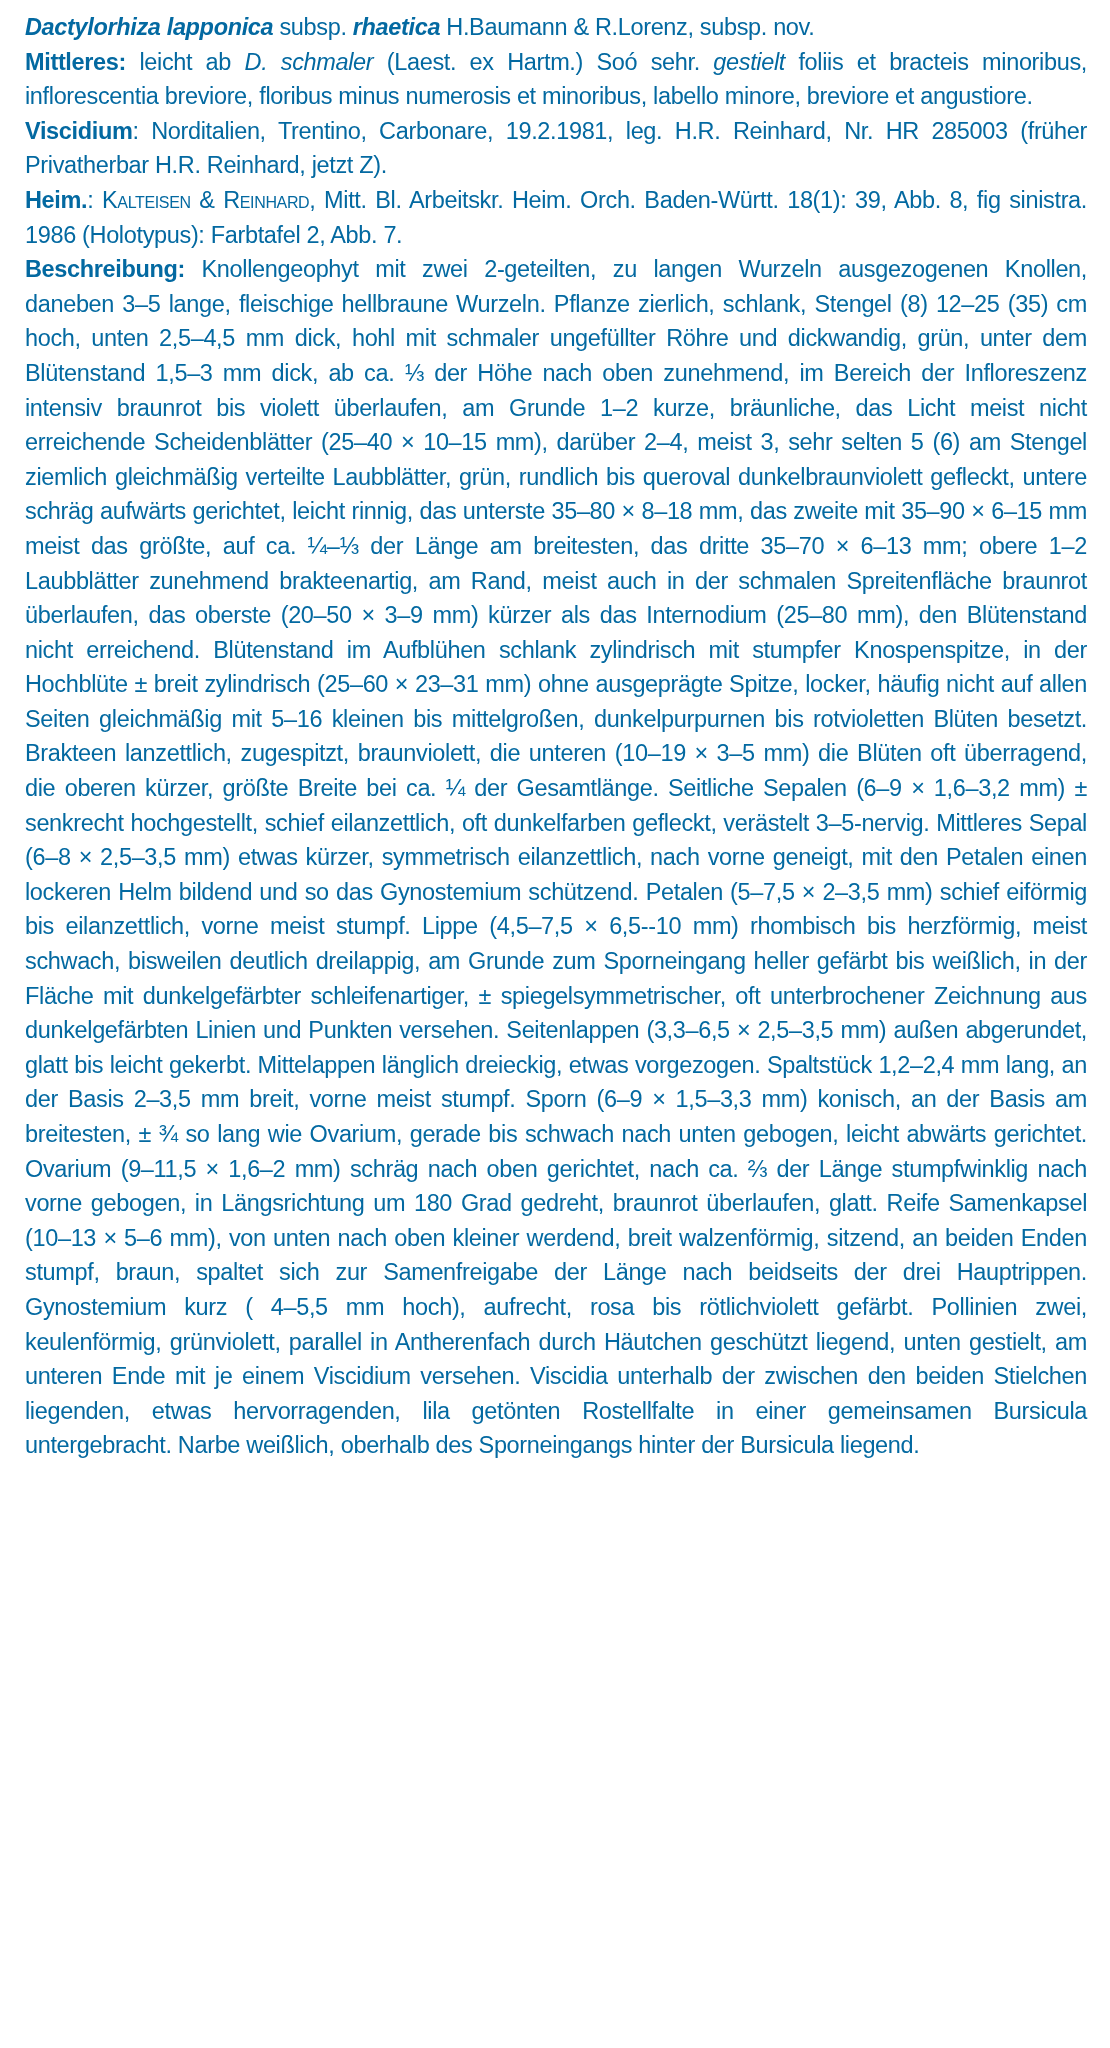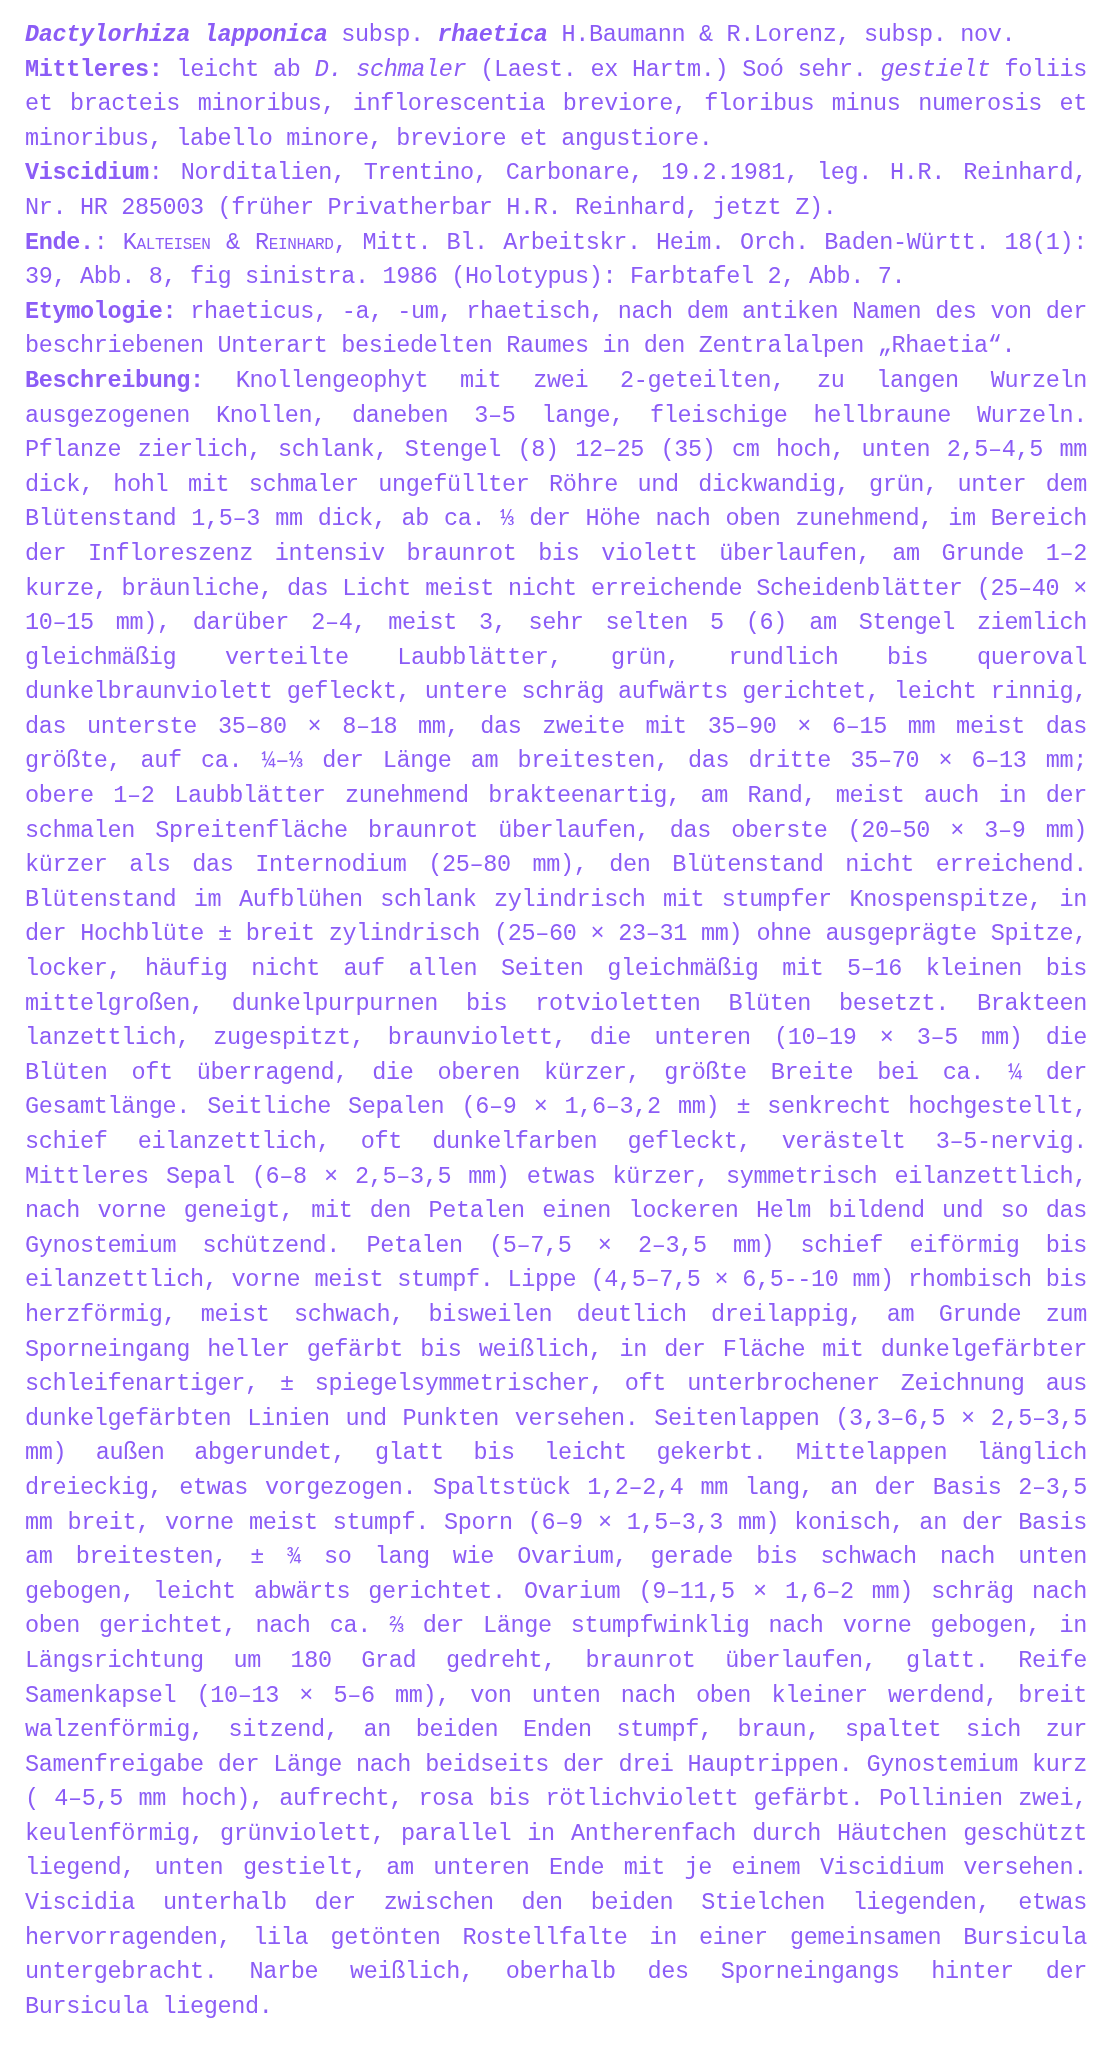--- a/index.html
+++ b/index.html
@@ -1,39 +1,37 @@
 <!DOCTYPE html>
 <html><head>
 <meta charset="utf-8">
 <style>
   html, body { margin: 0; padding: 0; background: #ffffff; }
   body { width: 1110px; height: 2048px; overflow: hidden; position: relative; }
   .page {
     position: absolute; left: 25px; top: 10px; width: 1062px;
-    font-family: Liberation Mono, monospace;
-    font-size: 23.5px; line-height: 34.6px; color: #8b5cf6;
+    font-family: Liberation Sans, sans-serif;
+    font-size: 23.5px; line-height: 34.6px; color: #0369a1;
     text-align: justify; letter-spacing: -0.35px;
     transform: scaleX(1.0);
-    margin-top: 8px;
   }
   .page p { margin: 0; }
   .title { text-align: left; }
   .b { font-weight: bold; }
   .bi { font-weight: bold; font-style: italic; }
   .i { font-style: italic; }
   .sc { font-variant: small-caps; }
 </style>
 </head>
 <body>
 
 <div class="page">
   <p class="title"><span class="bi">Dactylorhiza lapponica</span><span> subsp. </span><span class="bi">rhaetica</span><span> H.Baumann &amp; R.Lorenz, subsp. nov.</span></p>
 
   <p><span class="b">Mittleres:</span><span> leicht ab </span><span class="i">D. schmaler</span><span> (Laest. ex Hartm.) Soó sehr. </span><span class="i">gestielt</span><span> foliis et bracteis minoribus, inflorescentia breviore, floribus minus numerosis et minoribus, labello minore, breviore et angustiore.</span></p>
 
   <p><span class="b">Viscidium</span><span>: Norditalien, Trentino, Carbonare, 19.2.1981, leg. H.R. Reinhard, Nr. HR 285003 (früher Privatherbar H.R. Reinhard, jetzt Z).</span></p>
 
-  <p><span class="b">Ende.</span><span>: </span><span class="sc">Kalteisen &amp; Reinhard</span><span>, Mitt. Bl. Arbeitskr. Heim. Orch. Baden-Württ. 18(1): 39, Abb. 8, fig sinistra. 1986 (Holotypus): Farbtafel 2, Abb. 7.</span></p>
+  <p><span class="b">Heim.</span><span>: </span><span class="sc">Kalteisen &amp; Reinhard</span><span>, Mitt. Bl. Arbeitskr. Heim. Orch. Baden-Württ. 18(1): 39, Abb. 8, fig sinistra. 1986 (Holotypus): Farbtafel 2, Abb. 7.</span></p>
 
-  <p><span class="b">Etymologie:</span><span> rhaeticus, -a, -um, rhaetisch, nach dem antiken Namen des von der beschriebenen Unterart besiedelten Raumes in den Zentralalpen „Rhaetia“.</span></p>
 
   <p><span class="b">Beschreibung:</span><span> Knollengeophyt mit zwei 2-geteilten, zu langen Wurzeln ausgezogenen Knollen, daneben 3–5 lange, fleischige hellbraune Wurzeln. Pflanze zierlich, schlank, Stengel (8) 12–25 (35) cm hoch, unten 2,5–4,5 mm dick, hohl mit schmaler ungefüllter Röhre und dickwandig, grün, unter dem Blütenstand 1,5–3 mm dick, ab ca. ⅓ der Höhe nach oben zunehmend, im Bereich der Infloreszenz intensiv braunrot bis violett überlaufen, am Grunde 1–2 kurze, bräunliche, das Licht meist nicht erreichende Scheidenblätter (25–40 × 10–15 mm), darüber 2–4, meist 3, sehr selten 5 (6) am Stengel ziemlich gleichmäßig verteilte Laubblätter, grün, rundlich bis queroval dunkelbraunviolett gefleckt, untere schräg aufwärts gerichtet, leicht rinnig, das unterste 35–80 × 8–18 mm, das zweite mit 35–90 × 6–15 mm meist das größte, auf ca. ¼–⅓ der Länge am breitesten, das dritte 35–70 × 6–13 mm; obere 1–2 Laubblätter zunehmend brakteenartig, am Rand, meist auch in der schmalen Spreitenfläche braunrot überlaufen, das oberste (20–50 × 3–9 mm) kürzer als das Internodium (25–80 mm), den Blütenstand nicht erreichend. Blütenstand im Aufblühen schlank zylindrisch mit stumpfer Knospenspitze, in der Hochblüte ± breit zylindrisch (25–60 × 23–31 mm) ohne ausgeprägte Spitze, locker, häufig nicht auf allen Seiten gleichmäßig mit 5–16 kleinen bis mittelgroßen, dunkelpurpurnen bis rotvioletten Blüten besetzt. Brakteen lanzettlich, zugespitzt, braunviolett, die unteren (10–19 × 3–5 mm) die Blüten oft überragend, die oberen kürzer, größte Breite bei ca. ¼ der Gesamtlänge. Seitliche Sepalen (6–9 × 1,6–3,2 mm) ± senkrecht hochgestellt, schief eilanzettlich, oft dunkelfarben gefleckt, verästelt 3–5-nervig. Mittleres Sepal (6–8 × 2,5–3,5 mm) etwas kürzer, symmetrisch eilanzettlich, nach vorne geneigt, mit den Petalen einen lockeren Helm bildend und so das Gynostemium schützend. Petalen (5–7,5 × 2–3,5 mm) schief eiförmig bis eilanzettlich, vorne meist stumpf. Lippe (4,5–7,5 × 6,5--10 mm) rhombisch bis herzförmig, meist schwach, bisweilen deutlich dreilappig, am Grunde zum Sporneingang heller gefärbt bis weißlich, in der Fläche mit dunkelgefärbter schleifenartiger, ± spiegelsymmetrischer, oft unterbrochener Zeichnung aus dunkelgefärbten Linien und Punkten versehen. Seitenlappen (3,3–6,5 × 2,5–3,5 mm) außen abgerundet, glatt bis leicht gekerbt. Mittelappen länglich dreieckig, etwas vorgezogen. Spaltstück 1,2–2,4 mm lang, an der Basis 2–3,5 mm breit, vorne meist stumpf. Sporn (6–9 × 1,5–3,3 mm) konisch, an der Basis am breitesten, ± ¾ so lang wie Ovarium, gerade bis schwach nach unten gebogen, leicht abwärts gerichtet. Ovarium (9–11,5 × 1,6–2 mm) schräg nach oben gerichtet, nach ca. ⅔ der Länge stumpfwinklig nach vorne gebogen, in Längsrichtung um 180 Grad gedreht, braunrot überlaufen, glatt. Reife Samenkapsel (10–13 × 5–6 mm), von unten nach oben kleiner werdend, breit walzenförmig, sitzend, an beiden Enden stumpf, braun, spaltet sich zur Samenfreigabe der Länge nach beidseits der drei Hauptrippen. Gynostemium kurz ( 4–5,5 mm hoch), aufrecht, rosa bis rötlichviolett gefärbt. Pollinien zwei, keulenförmig, grünviolett, parallel in Antherenfach durch Häutchen geschützt liegend, unten gestielt, am unteren Ende mit je einem Viscidium versehen. Viscidia unterhalb der zwischen den beiden Stielchen liegenden, etwas hervorragenden, lila getönten Rostellfalte in einer gemeinsamen Bursicula untergebracht. Narbe weißlich, oberhalb des Sporneingangs hinter der Bursicula liegend.</span></p>
 </div>
 
 </body></html>

